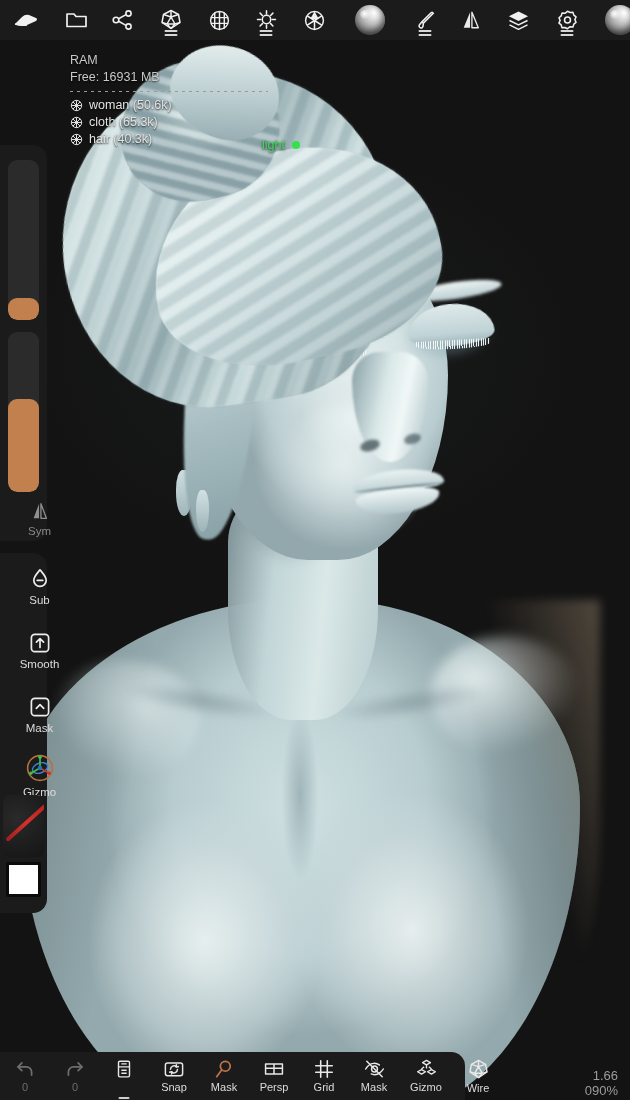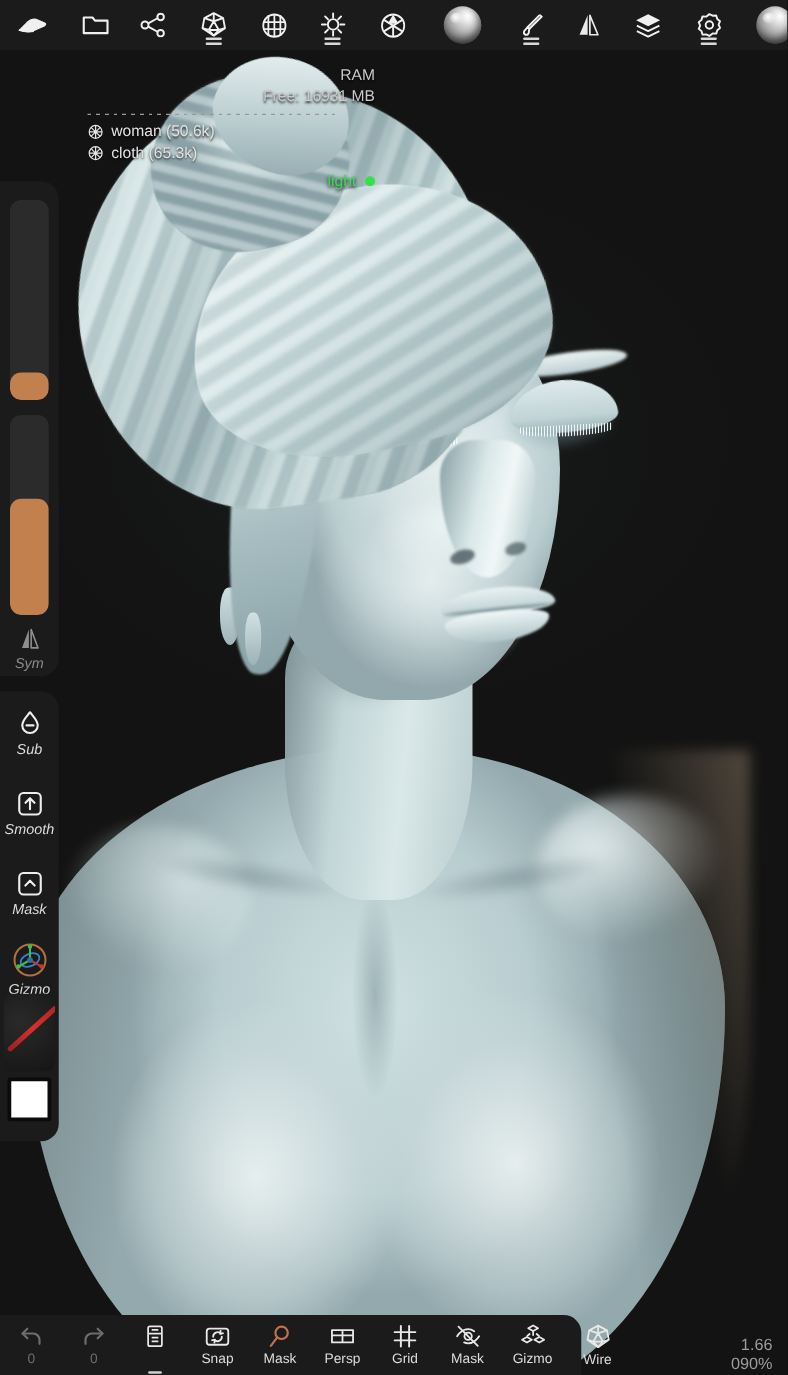--- a/index.html
+++ b/index.html
@@ -254,21 +254,20 @@
     border-radius:50%;
     background:radial-gradient(circle at 40% 40%, rgba(255,255,255,.95), rgba(255,255,255,0) 70%);
   }
 
   
   #info {
     position:absolute; left:70px; top:52px; width:230px;
     color:#c9c9c9; font-size:12.5px; line-height:16.6px;
     text-shadow:0 1px 2px rgba(0,0,0,.9);
     pointer-events:none;
-    text-align:right;
   }
   #info .row { white-space:nowrap; }
   #info-sep {
     margin:6px 0 5px 0; width:198px; height:1px;
     background:repeating-linear-gradient(90deg, #9a9a9a 0 3px, transparent 3px 7px);
   }
   .obj-row { display:flex; align-items:center; gap:6px; height:17px; }
   .obj-label { color:#e2e2e2; font-size:12.5px; }
   #light-row {
     position:absolute; left:192px; top:85px;
@@ -288,24 +287,23 @@
 
   .vslider {
     position:absolute; left:8px; width:31px;
     background:#2b2b2b; border-radius:9px; overflow:hidden;
   }
   .vfill { position:absolute; left:0; bottom:0; width:100%; background:#c2804f; border-radius:9px; }
   #slider-radius { top:15px; height:160px; }
   #slider-intensity { top:187px; height:160px; }
 
   .tool {
-    position:absolute; left:0; width:47px;
+    position:absolute; left:16px; width:47px;
     display:flex; flex-direction:column; align-items:center; gap:3px;
     color:#e9e9e9;
-    font-style:italic;
   }
   .tool .tlabel { font-size:11.5px; color:#dcdcdc; }
   .tool.dim { color:#8a8a8a; }
   .tool.dim .tlabel { color:#8a8a8a; }
 
   #strokeprev {
     position:absolute; left:3px; top:795px; width:41px; height:62px;
     border-radius:7px; overflow:hidden;
     background:radial-gradient(circle at 34% 38%, #2a2a2a 0%, #1d1d1d 60%, #151515 100%);
   }
@@ -502,20 +500,27 @@
           <path d="M2.5 12h19M12 2.5v19M5.3 5.3l13.4 13.4M18.7 5.3 5.3 18.7"></path>
       </svg>
       <span class="obj-label">woman (50.6k)</span>
     </div>
     <div class="obj-row">
       <svg width="13" height="13" viewBox="0 0 24 24" fill="none" stroke="#e6e6e6" stroke-width="1.8">
         <circle cx="12" cy="12" r="9.5"></circle>
           <path d="M2.5 12h19M12 2.5v19M5.3 5.3l13.4 13.4M18.7 5.3 5.3 18.7"></path>
       </svg>
       <span class="obj-label">cloth (65.3k)</span>
+    </div>
+    <div class="obj-row">
+      <svg width="13" height="13" viewBox="0 0 24 24" fill="none" stroke="#e6e6e6" stroke-width="1.8">
+        <circle cx="12" cy="12" r="9.5"></circle>
+          <path d="M2.5 12h19M12 2.5v19M5.3 5.3l13.4 13.4M18.7 5.3 5.3 18.7"></path>
+      </svg>
+      <span class="obj-label">hair (40.3k)</span>
     </div>
 
     <div id="light-row">
       <span id="light-label">light</span>
       <span id="light-dot"></span>
     </div>
   </div>
 
   <div class="side-panel" id="side-top">
     <div class="vslider" id="slider-radius">

